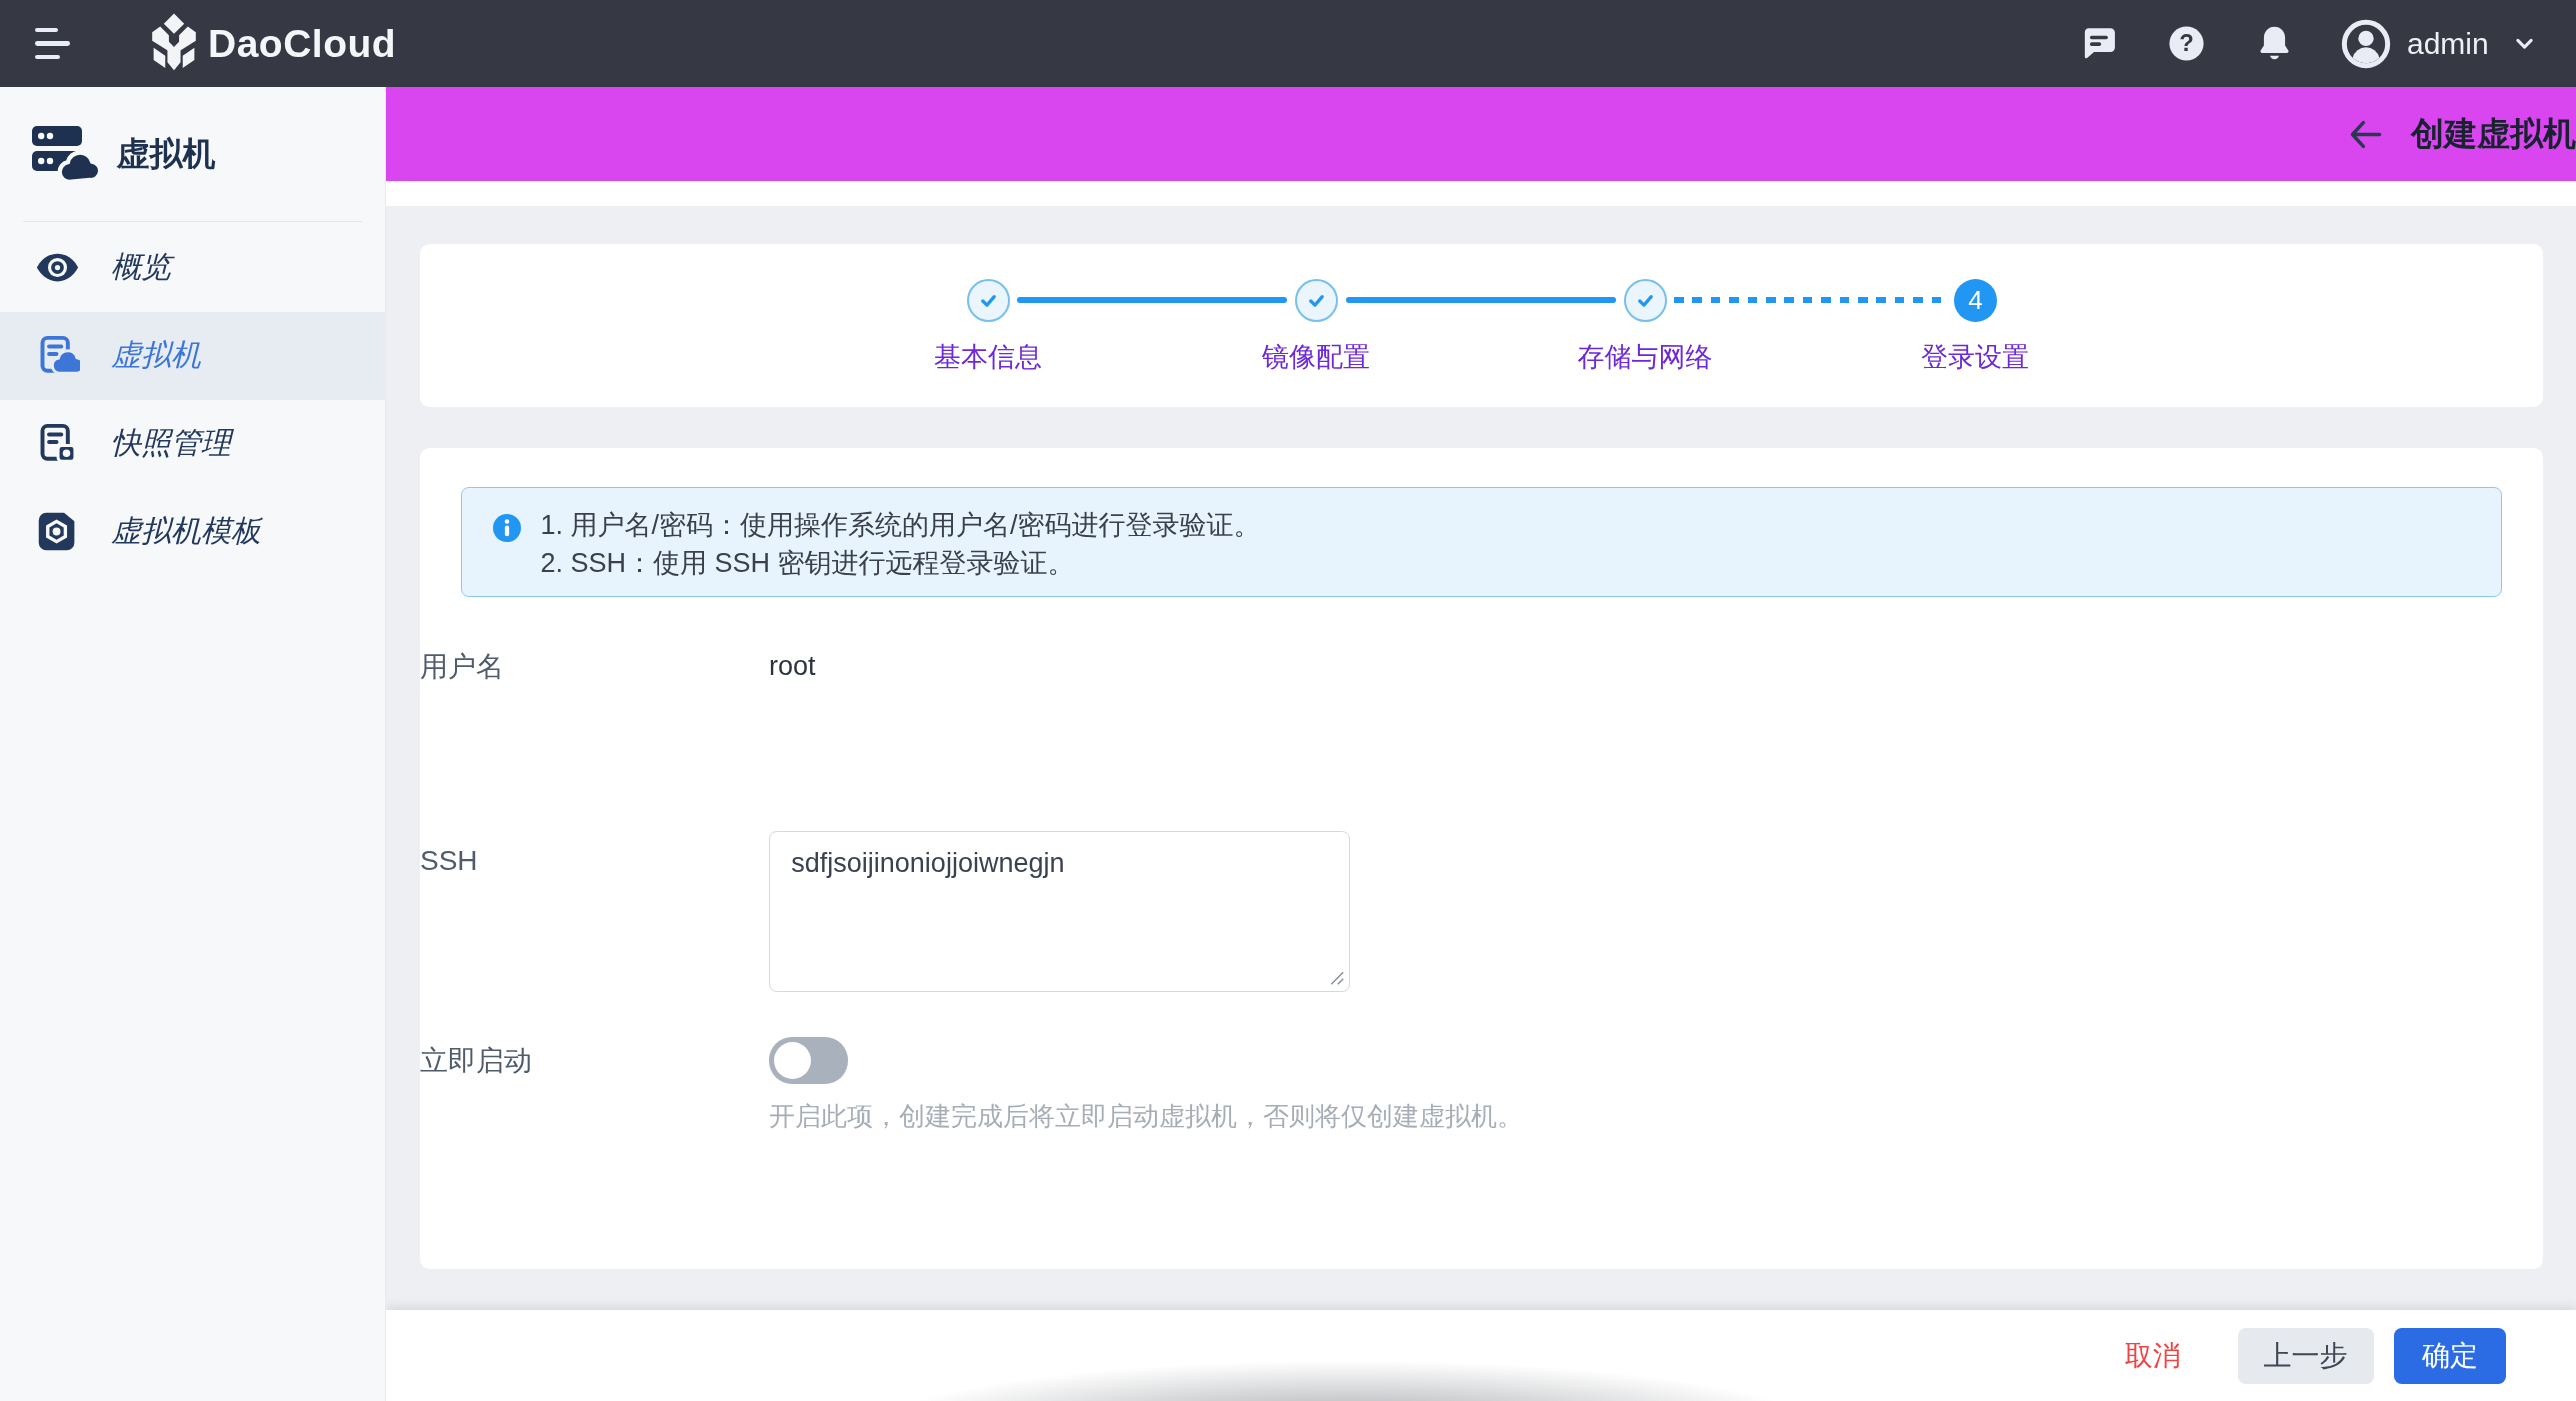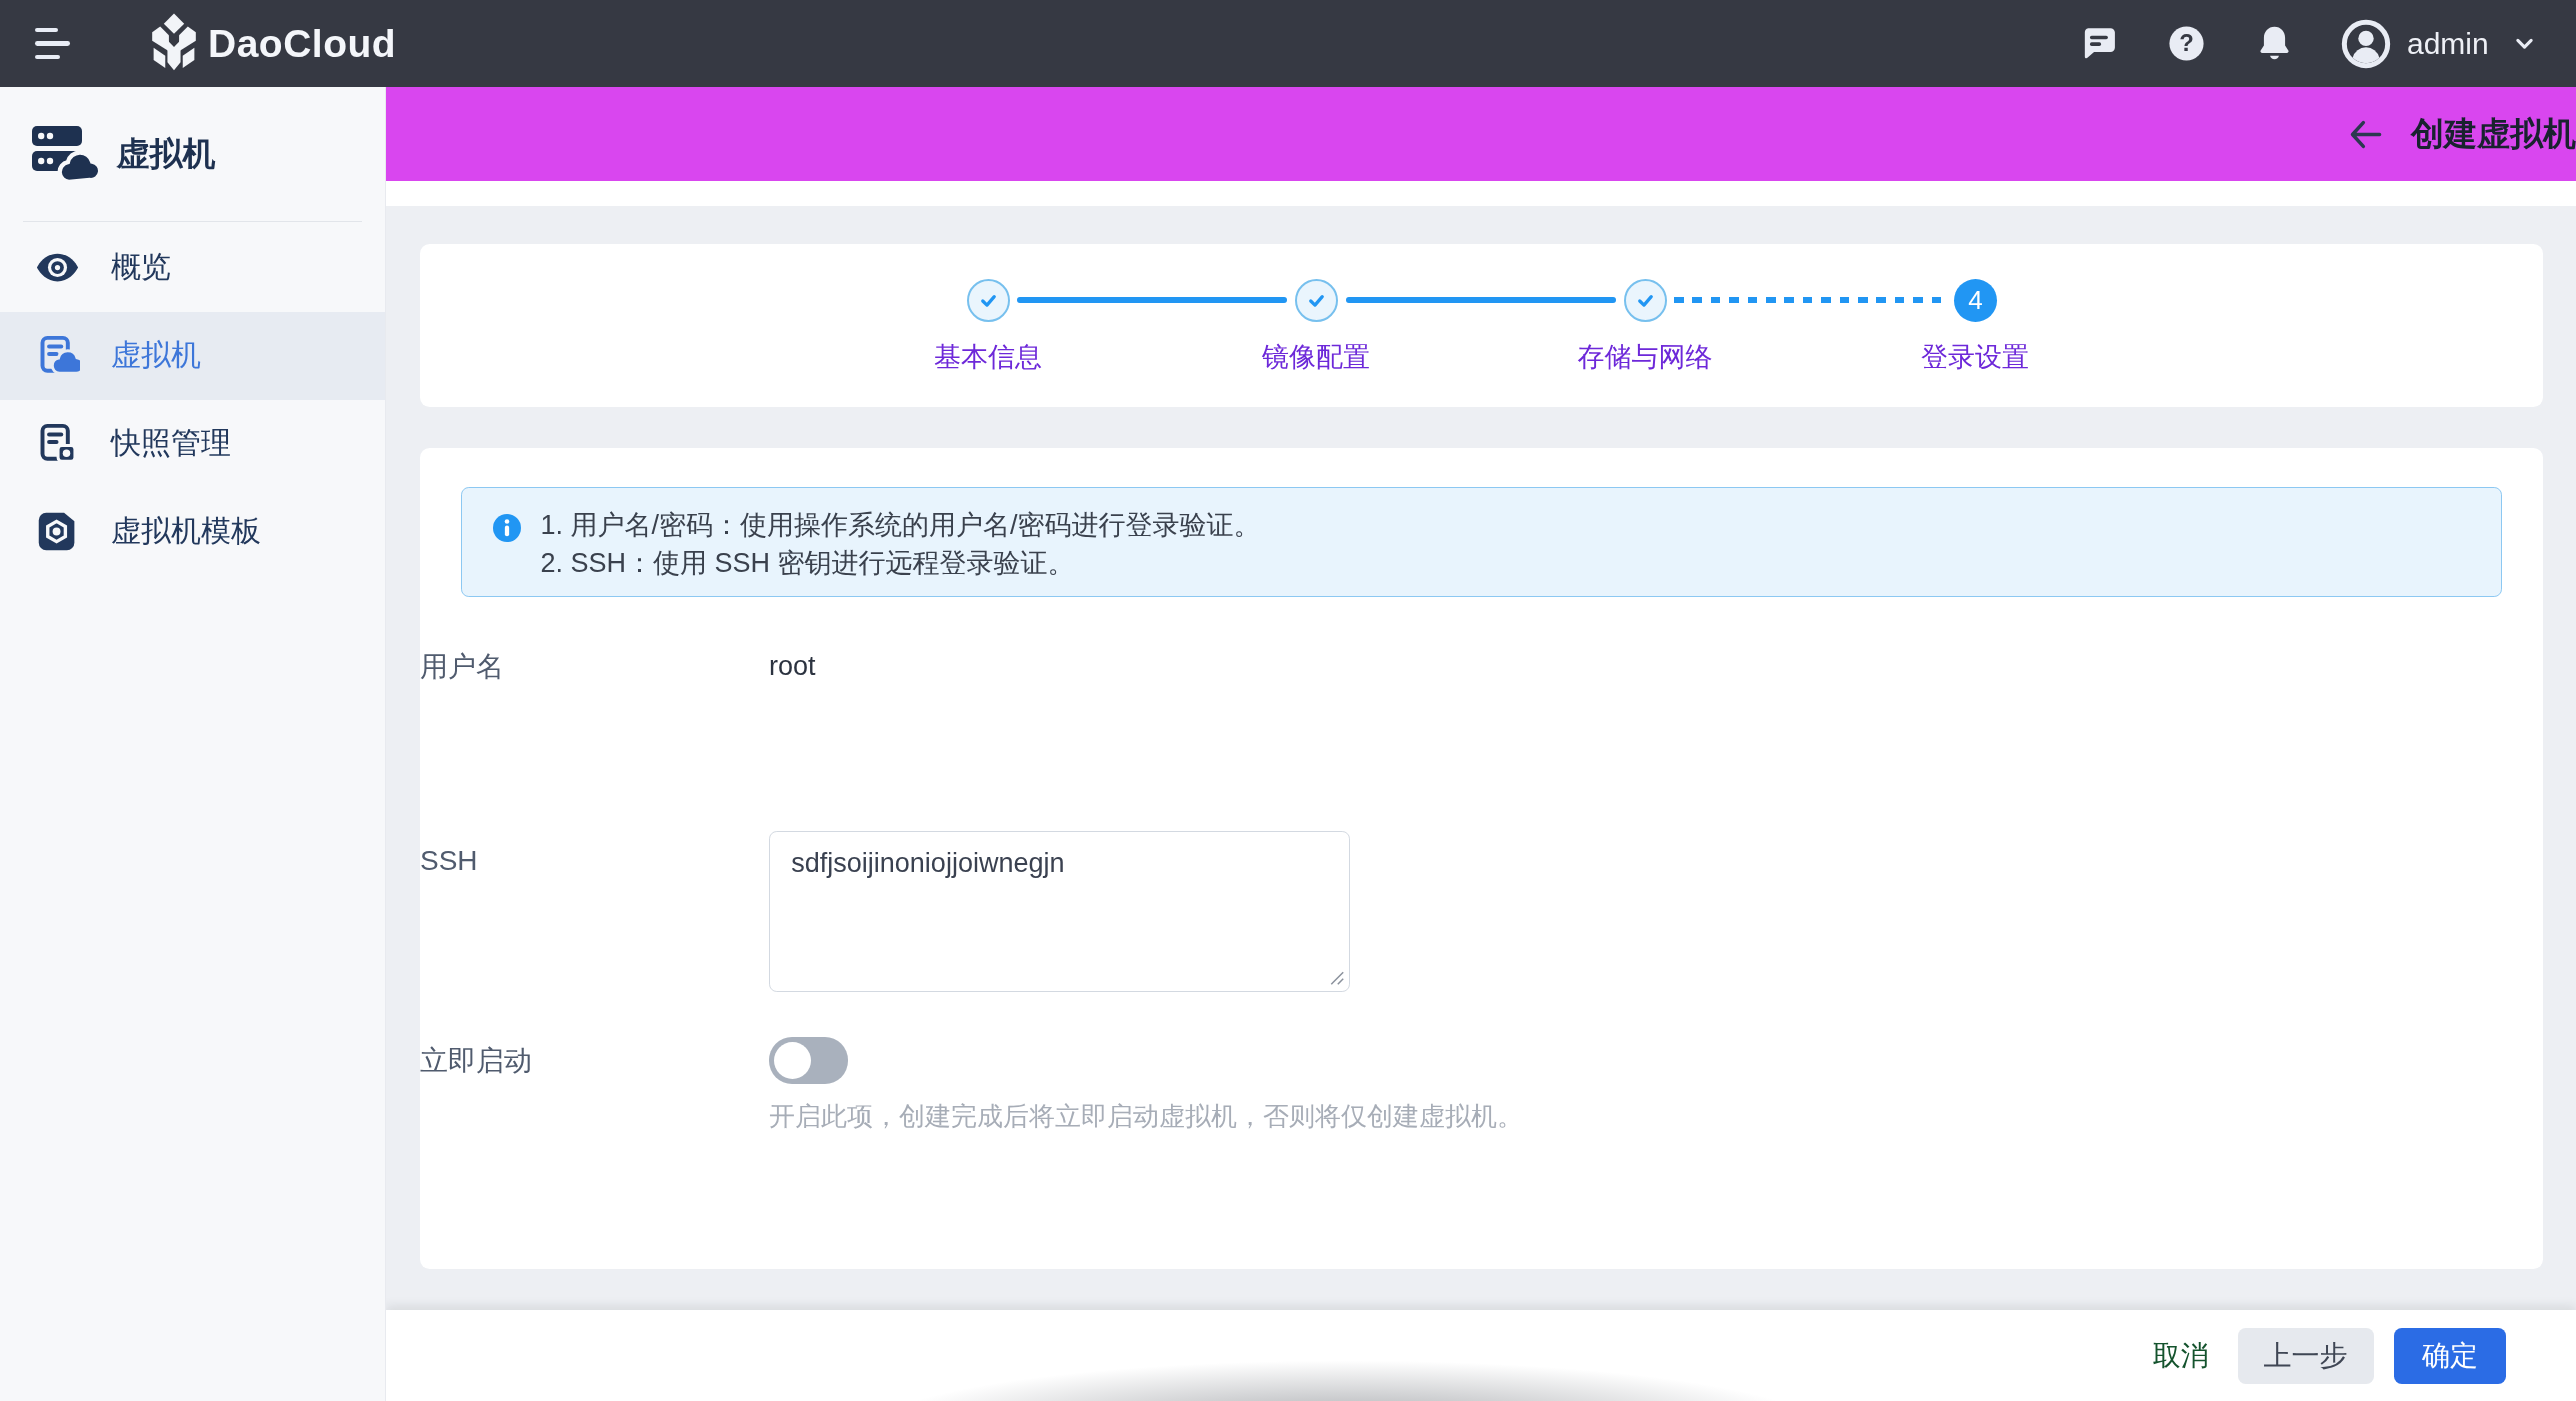--- a/index.html
+++ b/index.html
@@ -22,21 +22,21 @@
   .admin-name { color:#eef0f6; font-size:30px; margin-left:15.5px; cursor:pointer; }
   .chev { margin-left:21.3px; width:29px; height:29px; cursor:pointer; }
 
   
   .sidebar { position:absolute; top:87px; left:0; width:386px; bottom:0; background:#f7f8fa; border-right:1px solid #e8eaef; z-index:20; }
   .sidebar-title { display:flex; align-items:center; padding:35px 0 0 27px; }
   .sidebar-title svg { width:74px; height:64px; }
   .sidebar-title-label { font-size:33px; font-weight:bold; color:#1e3150; margin-left:15.5px; }
   .side-divider { border-top:1px solid #e2e5ea; margin:35px 23px 0 23px; }
   .nav { margin-top:1.9px; }
-  .nav-item { height:88px; display:flex; align-items:center; padding-left:35px; cursor:pointer; }
+  .nav-item { height:88px; display:flex; align-items:center; padding-left:35px; cursor:pointer;font-style:italic; }
   .nav-item svg { width:45px; height:45px; flex:none; }
   .nav-label { font-size:30px; color:#22385c; margin-left:31px; }
   .nav-item.active { background:#e7ebf2; }
   .nav-item.active .nav-label { color:#3d76d9; }
 
   
   .page-header { position:absolute; top:87px; left:386px; right:0; height:94px; background:#d946ef; display:flex; align-items:center; z-index:10;justify-content:flex-end; }
   .back-btn { margin-left:54px; width:41px; height:41px; cursor:pointer; display:flex; align-items:center; justify-content:center; }
   .page-title { font-size:33px; font-weight:bold; color:#19222f; margin-left:25px; }
 
@@ -78,21 +78,21 @@
   .resize-handle { position:absolute; right:4.8px; bottom:5.8px; width:17.4px; height:17.4px; cursor:nwse-resize; }
 
   .row-toggle { top:589px; height:47px; }
   .toggle { width:79px; height:47px; border-radius:23px; background:#a9b1bd; position:relative; cursor:pointer; }
   .toggle-knob { position:absolute; left:4.8px; top:4.8px; width:37px; height:37px; border-radius:50%; background:#ffffff; }
   .toggle-help { position:absolute; left:349px; top:651px; font-size:26px; color:#a7adb7; }
 
   
   .footer { position:absolute; left:386px; right:0; bottom:0; height:91px; background:#ffffff; box-shadow:0 -3.9px 9.7px rgba(31,35,41,0.10); display:flex; align-items:center; justify-content:flex-end; padding-right:70px; z-index:15; }
   .btn { border:none; font-family:inherit; font-size:28px; cursor:pointer; border-radius:7.8px; }
-  .btn-text { background:transparent; color:#14532d; margin-right:23px; padding:9.7px 5.8px; }
+  .btn-text { background:transparent; color:#ef4444; margin-right:51px; padding:9.7px 5.8px; }
   .btn-prev { width:136px; height:56px; background:#e6e9ee; color:#3f4654; margin-right:20.4px; }
   .btn-confirm { width:112px; height:56px; background:#2b6ce5; color:#ffffff; }
 
   .bottom-shadow { position:absolute; left:601px; width:1492px; height:89px; bottom:0; z-index:40; pointer-events:none;
     background:radial-gradient(ellipse 52% 130% at 50% 135%, rgba(52,57,66,0.48) 0%, rgba(52,57,66,0.0) 62%); }
 </style>
 </head>
 <body>
 
 <div class="header">

